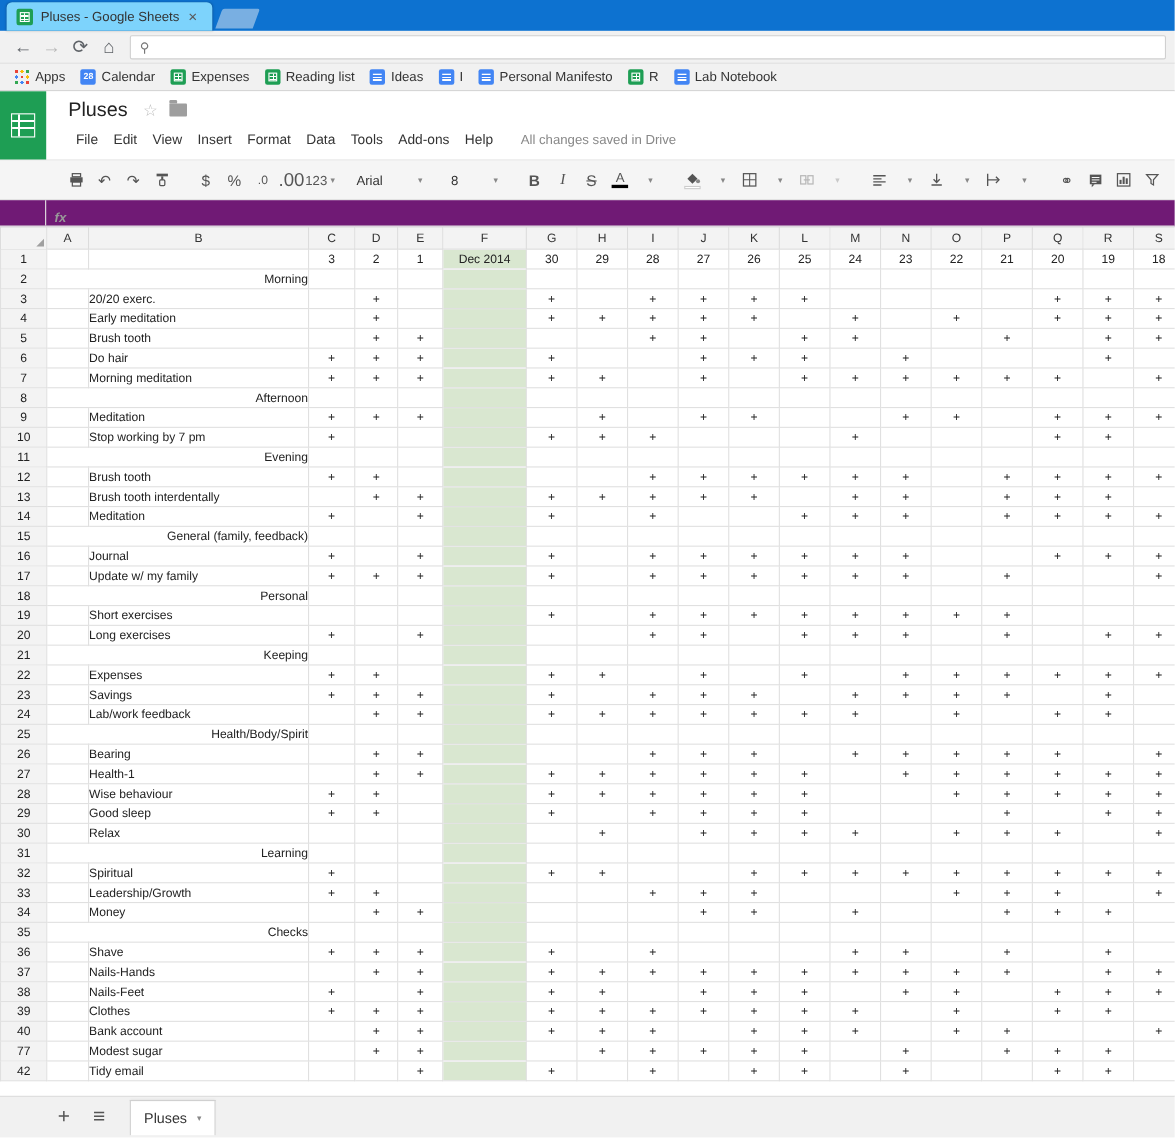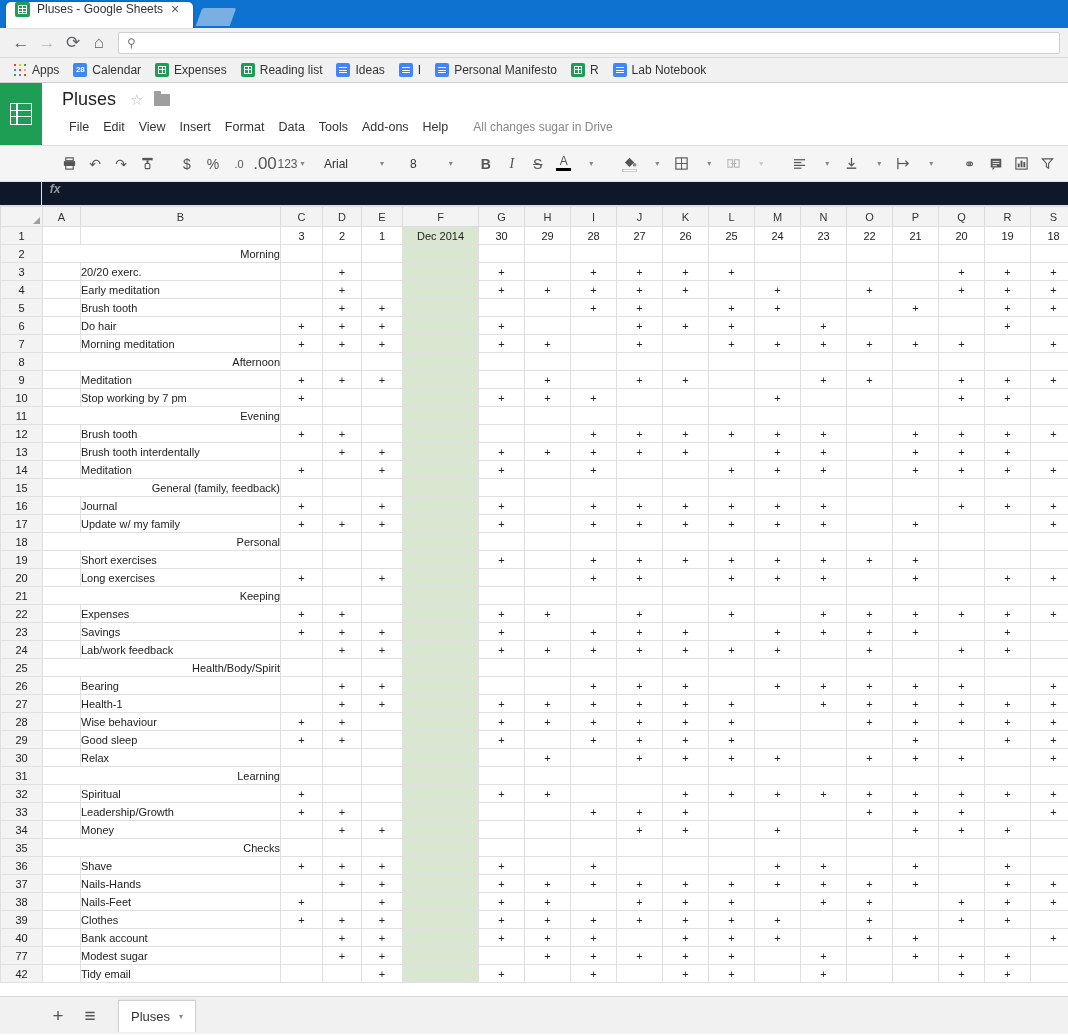--- a/index.html
+++ b/index.html
@@ -17,24 +17,24 @@
     background: #1a73c8;
     background: #0b72d4;
     position: relative;
     display: flex;
     align-items: flex-end;
     padding-left: 6px;
   }
   .tabstrip { background: #0d72d0; }
   .tab {
     height: 26px;
-    background: #ffffff;
+    background: #7dd3fc;
     border-radius: 5px 5px 0 0;
     display: flex;
-    align-items: flex-start;
+    align-items: center;
     padding: 0 14px 0 9px;
     min-width: 180px;
     max-width: 200px;
     position: relative;
     box-shadow: 0 0 2px rgba(0,0,0,.25);
   }
   .tab-favicon {
     width: 15px; height: 15px;
     background: #1e9e54;
     border-radius: 2px;
@@ -236,24 +236,24 @@
     cursor: pointer; font-size: 12px; color: #333; gap: 29px;
   }
   .tb-font { width: 104px; padding: 0 6px; }
   .tb-size { width: 68px; padding: 0 6px; }
   .tb-underline-bar { width: 15px; height: 3px; background: #000; margin-top: 1px;}
   .tb-fill-bar { width: 15px; height: 3px; background: #fff; border:1px solid #ccc; margin-top: 1px;}
 
   
   .formulabar {
     height: 24px;
-    background: #0f172a;
+    background: #701a75;
     border-bottom: 1px solid #e0e0e0;
     display: flex;
-    align-items: flex-start;
+    align-items: flex-end;
     font-size: 12px;
   }
   .fx-namebox { width: 42px; height: 100%; border-right: 1px solid #e6e6e6; }
   .fx-label { width: 26px; text-align: center; color: #999; font-style: italic; font-weight: bold; font-size: 12px;}
   .fx-input { flex: 1 1 auto; height: 100%; }
 
   
   .gridwrap { position: relative; width: 1068px; height: 790px; overflow: hidden; background:#fff;}
   table.grid { border-collapse: collapse; table-layout: fixed; width: 1068px; }
   table.grid th, table.grid td {
@@ -402,21 +402,21 @@
     <div class="menubar">
       <span class="menu-item">File</span>
       <span class="menu-item">Edit</span>
       <span class="menu-item">View</span>
       <span class="menu-item">Insert</span>
       <span class="menu-item">Format</span>
       <span class="menu-item">Data</span>
       <span class="menu-item">Tools</span>
       <span class="menu-item">Add-ons</span>
       <span class="menu-item">Help</span>
-      <span class="save-status">All changes sugar in Drive</span>
+      <span class="save-status">All changes saved in Drive</span>
     </div>
   </div>
 </div>
 
 <div class="toolbar">
   <div class="tb-btn">
     <svg width="15" height="15" viewBox="0 0 16 16">
         <rect x="4" y="2" width="8" height="3" fill="none" stroke="#555" stroke-width="1.2"></rect>
         <rect x="2" y="5.5" width="12" height="5" fill="#555"></rect>
         <rect x="4" y="10" width="8" height="4" fill="none" stroke="#555" stroke-width="1.2"></rect>

